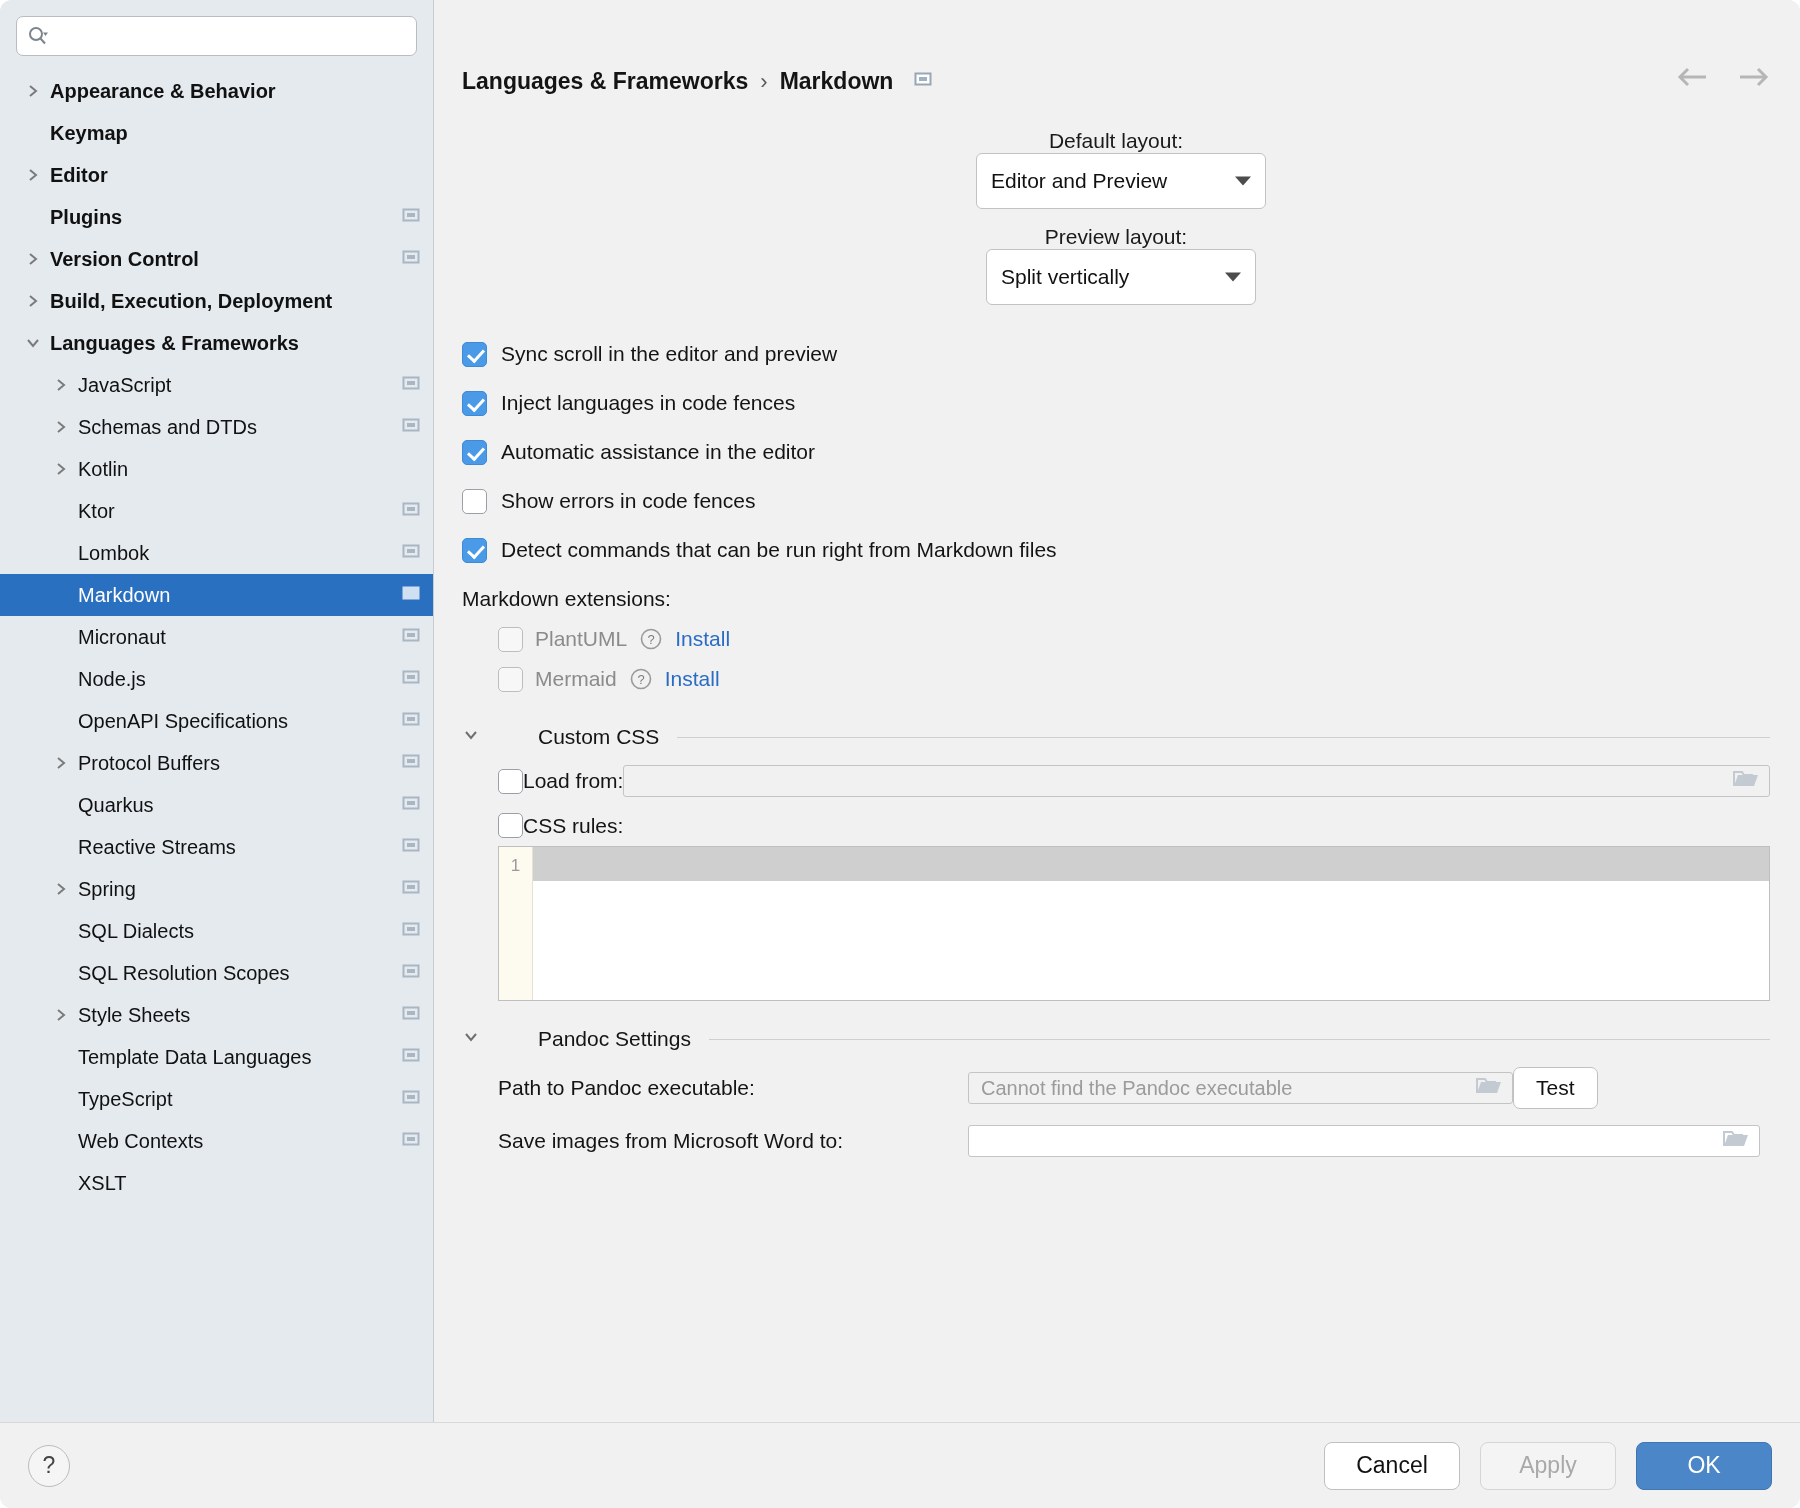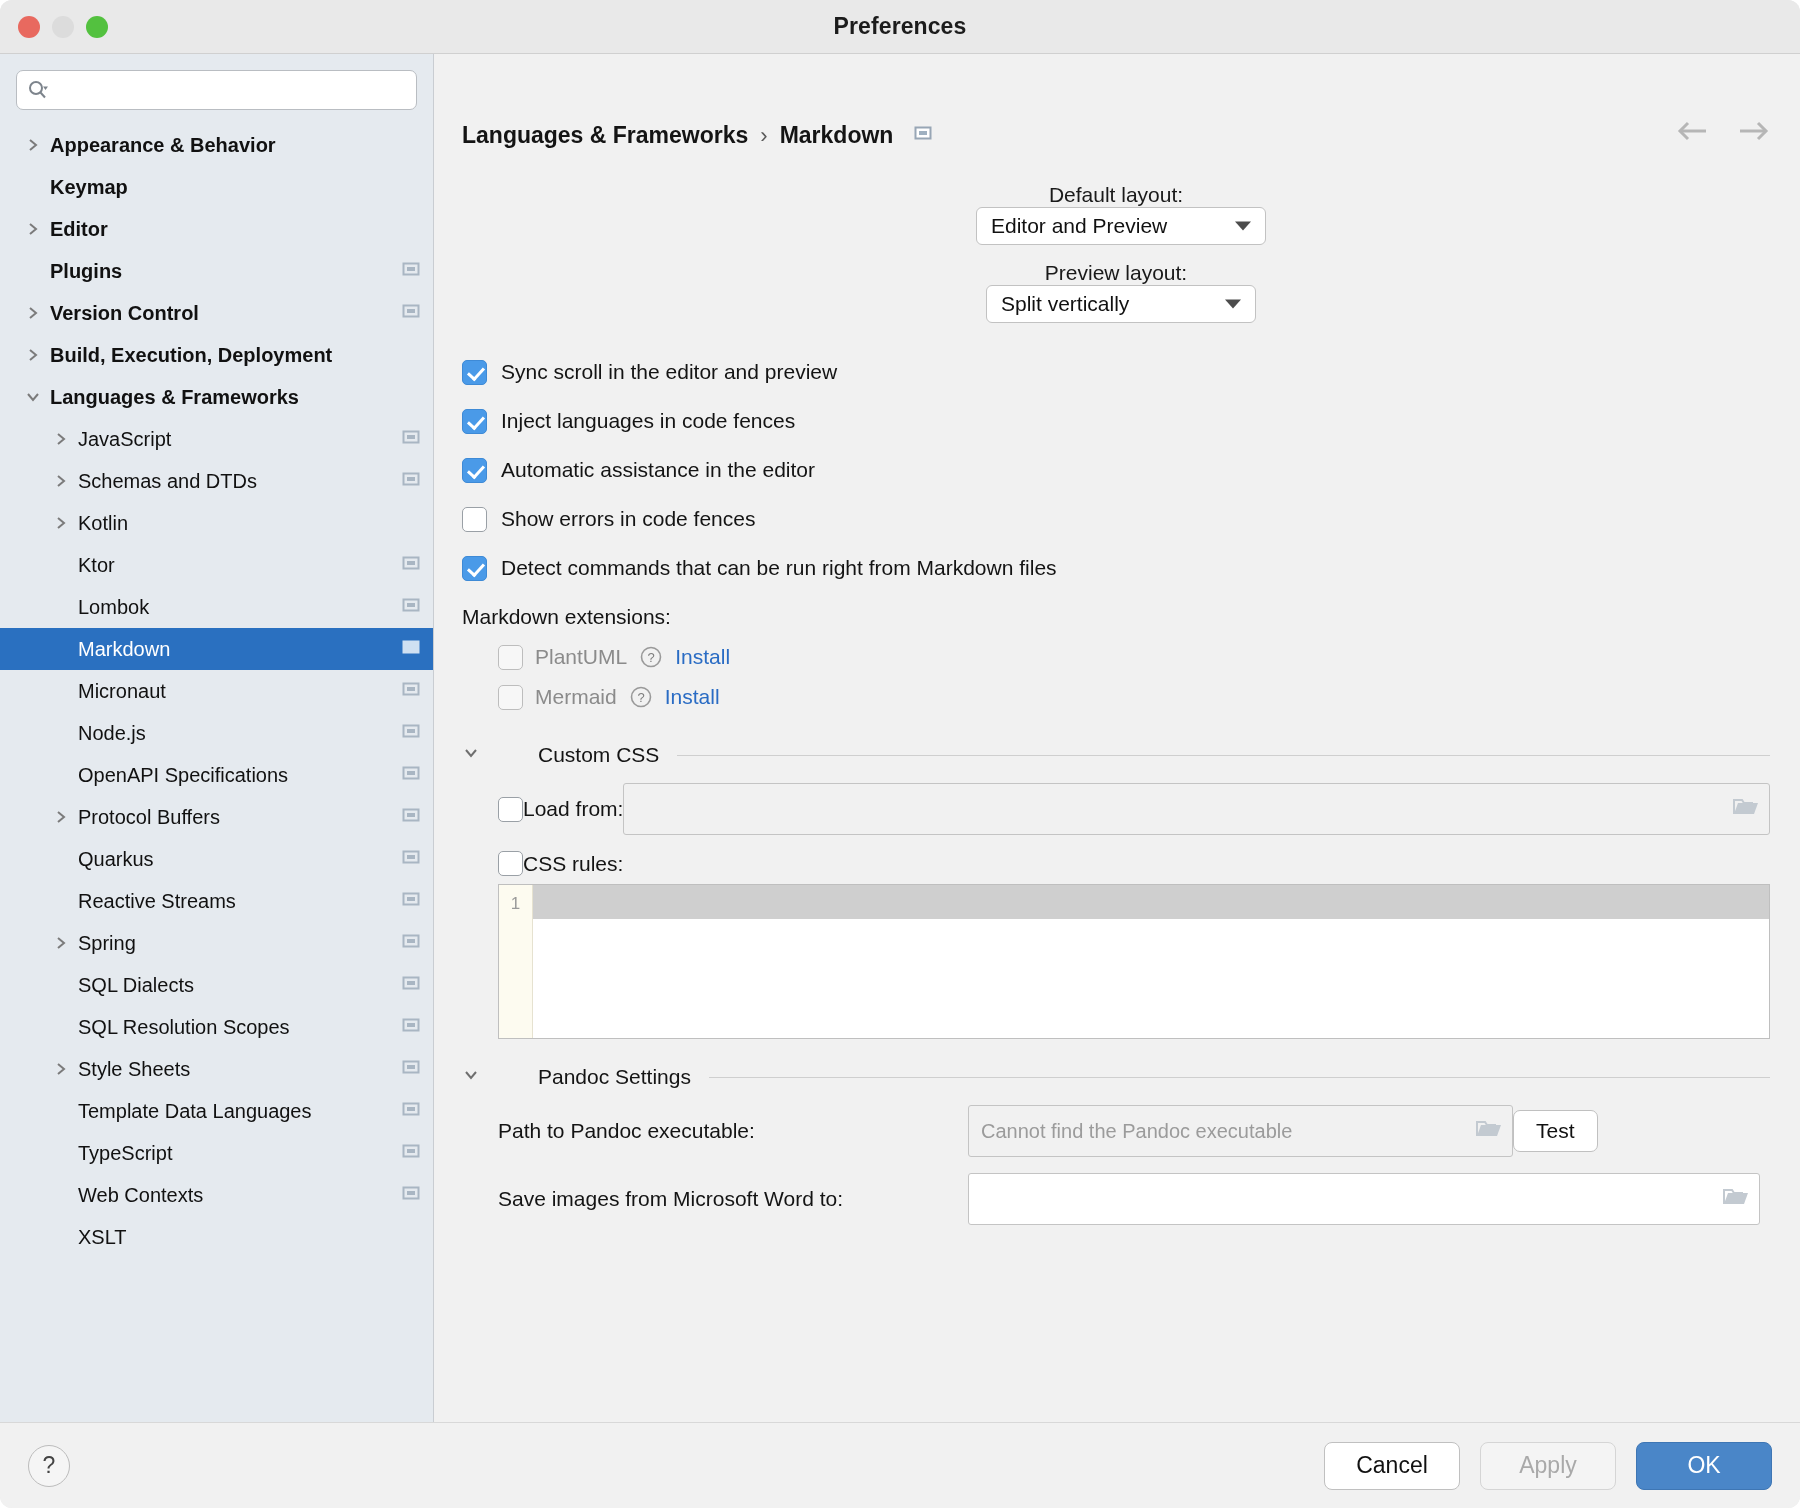--- a/index.html
+++ b/index.html
@@ -127,21 +127,21 @@
   .nav-arrows {
     position: absolute; top: 66px; right: 30px;
     display: flex; gap: 26px; align-items: center;
   }
 
   .row { display: flex; align-items: center; margin-bottom: 16px; flex-direction: column; }
   .row-label { font-size: 21px; color: #1a1a1a; }
 
   .combo {
     position: relative;
-    height: 38px;
+    height: 56px;
     background: #fff;
     border: 1px solid #c2c2c2;
     border-radius: 6px;
     display: inline-flex;
     align-items: center;
     padding: 0 40px 0 14px;
     font-size: 21px;
     color: #111;
     margin-left: 10px;
   }
@@ -182,21 +182,21 @@
     margin: 26px 0 16px 0;
   }
   .collapsible .chev { flex: none; }
   .collapsible .c-title { font-size: 21px; color: #141414; white-space: nowrap; margin-left: 48px; }
   .collapsible .c-line { flex: 1; height: 1px; background: #cfcfcf; margin-left: 8px; }
 
   .field-row { display: flex; align-items: center; margin-bottom: 16px; padding-left: 36px; }
   .field-label { font-size: 21px; color: #141414; white-space: nowrap; }
 
   .textfield {
-    height: 52px;
+    height: 32px;
     background: #f1f1f1;
     border: 1px solid #c4c4c4;
     border-radius: 3px;
     display: flex; align-items: center;
     padding: 0 10px 0 12px;
     font-size: 20px; color: #111;
     position: relative;
   }
   .textfield.white { background: #ffffff; }
   .textfield .ph { color: #9b9b9b; flex: 1; }
@@ -252,28 +252,20 @@
   .footer-btns { display: flex; gap: 20px; }
   .btn.big { height: 48px; min-width: 136px; font-size: 23px; border-radius: 8px; }
   .btn.disabled { color: #a9a9a9; background: #f4f4f4; border-color: #d5d5d5; cursor: default; }
   .btn.primary { background: #4a86c8; border-color: #3e76b4; color: #fff; }
 </style>
 </head>
 <body>
 
 <div class="window">
 
-  <div class="titlebar">
-    <div class="traffic">
-      <div class="light red"></div>
-      <div class="light yellow"></div>
-      <div class="light green"></div>
-    </div>
-    <div class="win-title">Preferences</div>
-  </div>
 
   <div class="body-split">
 
     <div class="sidebar">
       <div class="search-wrap">
         <div class="search-box">
           <span class="search-icon">
             <svg width="22" height="22" viewBox="0 0 22 22">
               <circle cx="9" cy="9" r="6" fill="none" stroke="#7d848c" stroke-width="2"></circle>
               <line x1="13.5" y1="13.5" x2="18" y2="18.5" stroke="#7d848c" stroke-width="2"></line>

